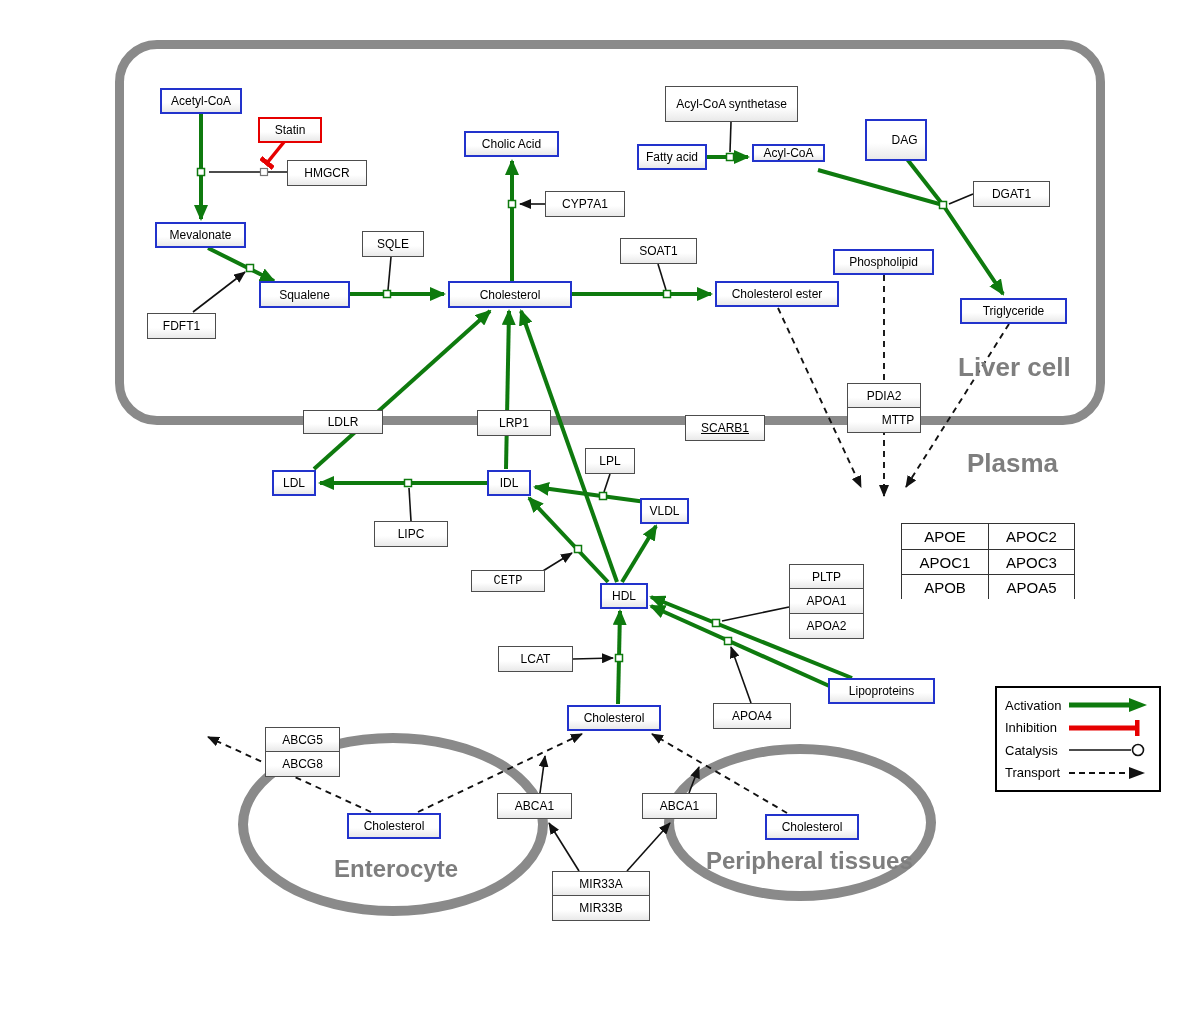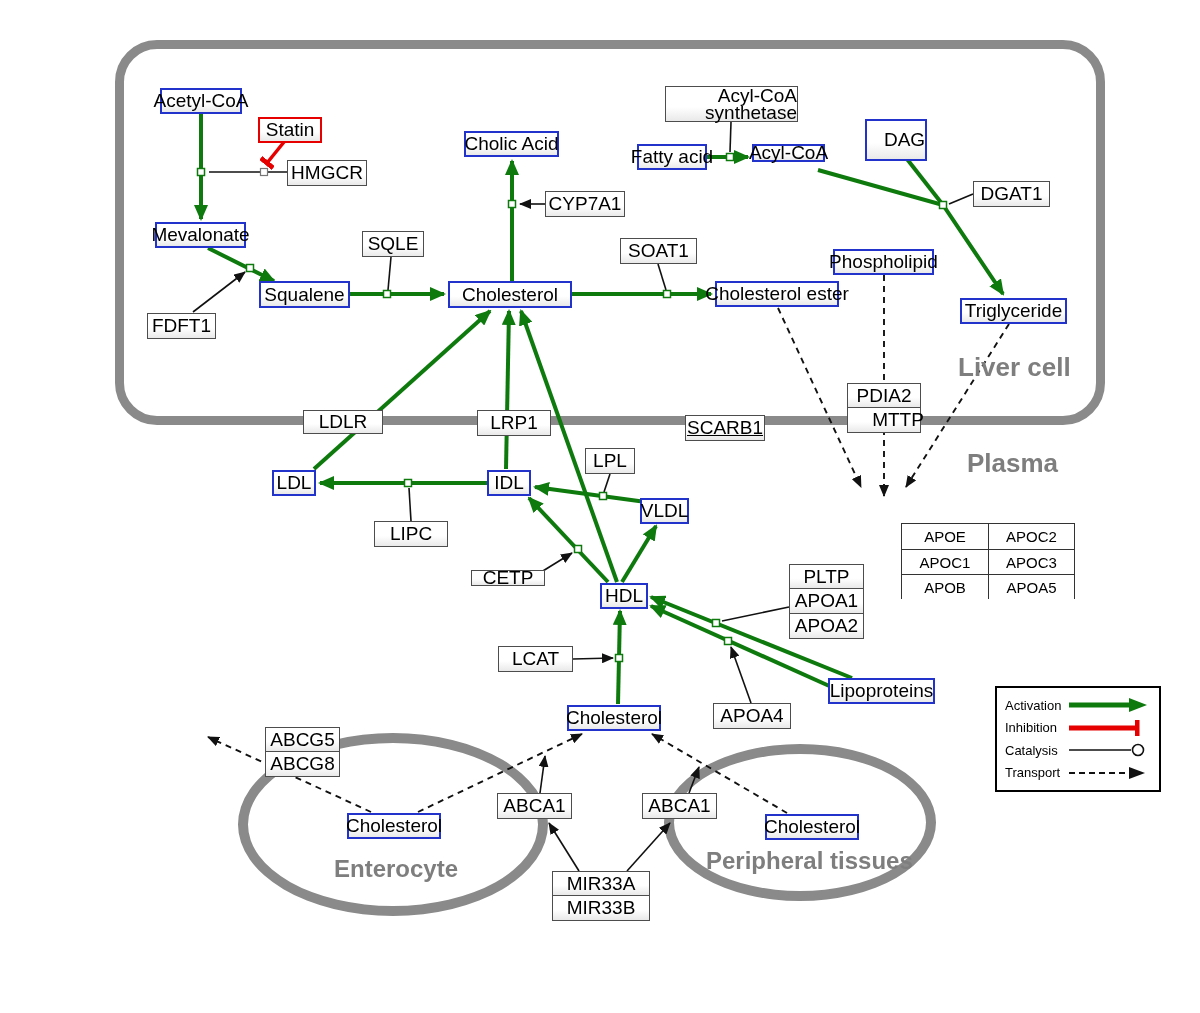--- a/index.html
+++ b/index.html
@@ -17,22 +17,22 @@
   .edge-activation { stroke: #0e7a0e; stroke-width: 4;   fill: none; }
   .edge-catalysis  { stroke: #111111; stroke-width: 1.6; fill: none; }
   .edge-transport  { stroke: #111111; stroke-width: 1.9; fill: none; stroke-dasharray: 6 5; }
   .edge-inhibition { stroke: #e60000; stroke-width: 3.5; fill: none; }
 
   .anchor-green { fill: #ffffff; stroke: #0e7a0e; stroke-width: 1.5; }
   .anchor-plain { fill: #ffffff; stroke: #777777; stroke-width: 1.2; }
 
   #nodes { position: absolute; left: 0; top: 0; width: 0; height: 0; }
   .node { position: absolute; display: flex; align-items: center; justify-content: center;
-          background: linear-gradient(180deg, #ffffff 58%, #e9e9e9); font-size: 19px; color: #000;
-          white-space: nowrap; text-align: right; }
+          background: linear-gradient(180deg, #ffffff 58%, #e9e9e9); font-size: 12px; color: #000;
+          white-space: nowrap; text-align: left; }
   .node.metabolite { border: 2px solid #2233cc; }
   .node.gene       { border: 1px solid #4d4d4d; }
   .node.drug       { border: 2px solid #e60000; }
   .node.multi      { white-space: normal; line-height: 17px; }
 
   .comp-label { position: absolute; font-weight: bold; color: #7e7e7e; }
   #liver-label      { left: 958px; top: 352px; font-size: 26px; }
   #plasma-label     { left: 967px; top: 448px; font-size: 26px; }
   #enterocyte-label { left: 334px; top: 855px; font-size: 24px; }
   #peripheral-label { left: 706px; top: 847px; font-size: 24px; }
@@ -150,21 +150,21 @@
       <div class="node gene" style="left: 847px; top: 383px; width: 74px; height: 25px;">PDIA2</div>
       <div class="node gene" style="left: 847px; top: 407px; width: 74px; height: 26px; padding-left: 28px;">MTTP</div>
       <div class="node gene" style="left: 303px; top: 410px; width: 80px; height: 24px;">LDLR</div>
       <div class="node gene" style="left: 477px; top: 410px; width: 74px; height: 26px;">LRP1</div>
       <div class="node gene" style="left: 685px; top: 415px; width: 80px; height: 26px; text-decoration: underline;">SCARB1</div>
       <div class="node metabolite" style="left: 272px; top: 470px; width: 44px; height: 26px;">LDL</div>
       <div class="node metabolite" style="left: 487px; top: 470px; width: 44px; height: 26px;">IDL</div>
       <div class="node gene" style="left: 585px; top: 448px; width: 50px; height: 26px;">LPL</div>
       <div class="node metabolite" style="left: 640px; top: 498px; width: 49px; height: 26px;">VLDL</div>
       <div class="node gene" style="left: 374px; top: 521px; width: 74px; height: 26px;">LIPC</div>
-      <div class="node gene" style="left: 471px; top: 570px; width: 74px; height: 16px;">CETP</div>
+      <div class="node gene" style="left: 471px; top: 570px; width: 74px; height: 22px; font-family: Liberation Mono, monospace;">CETP</div>
       <div class="node metabolite" style="left: 600px; top: 583px; width: 48px; height: 26px;">HDL</div>
       <div class="node gene" style="left: 498px; top: 646px; width: 75px; height: 26px;">LCAT</div>
       <div class="node gene" style="left: 789px; top: 564px; width: 75px; height: 25px;">PLTP</div>
       <div class="node gene" style="left: 789px; top: 588px; width: 75px; height: 26px;">APOA1</div>
       <div class="node gene" style="left: 789px; top: 613px; width: 75px; height: 26px;">APOA2</div>
       <div class="node gene" style="left: 713px; top: 703px; width: 78px; height: 26px;">APOA4</div>
       <div class="node metabolite" style="left: 828px; top: 678px; width: 107px; height: 26px;">Lipoproteins</div>
       <div class="node metabolite" style="left: 567px; top: 705px; width: 94px; height: 26px;">Cholesterol</div>
       <div class="node gene" style="left: 265px; top: 727px; width: 75px; height: 25px;">ABCG5</div>
       <div class="node gene" style="left: 265px; top: 751px; width: 75px; height: 26px;">ABCG8</div>

